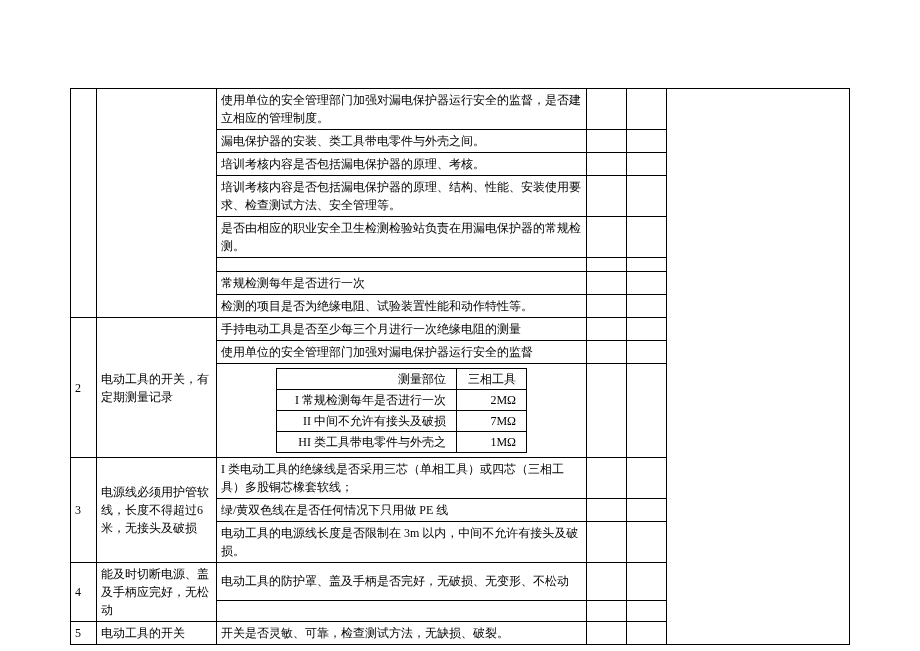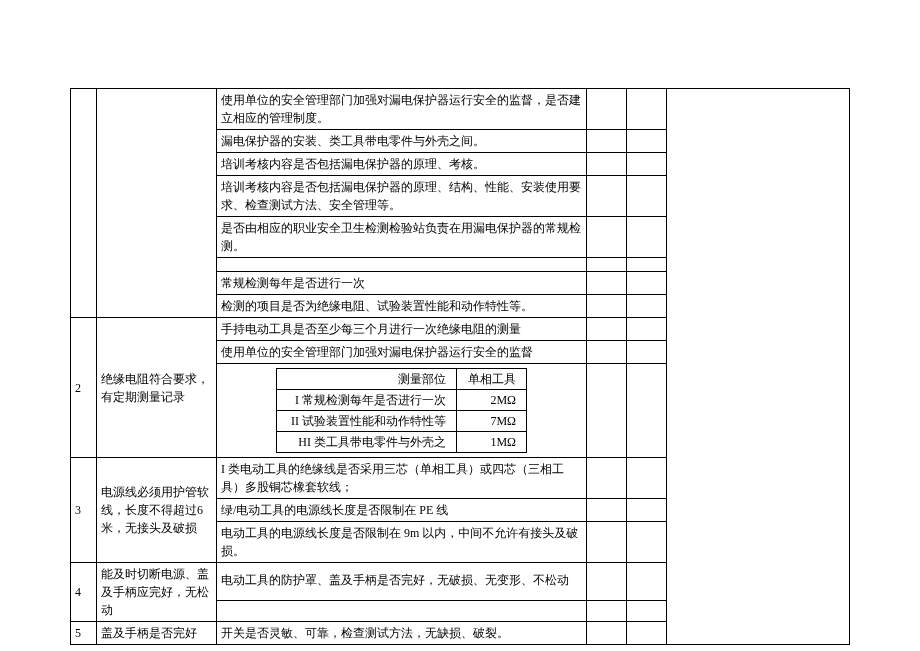--- a/index.html
+++ b/index.html
@@ -72,44 +72,44 @@
           <td></td>
         </tr>
   <tr>
           <td>检测的项目是否为绝缘电阻、试验装置性能和动作特性等。</td>
           <td></td>
           <td></td>
         </tr>
 
   <tr>
     <td rowspan="3">2</td>
-    <td rowspan="3">绝缘电阻符合要求，有定期测量记录</td>
+    <td rowspan="3">电动工具的开关，有定期测量记录</td>
     <td>手持电动工具是否至少每三个月进行一次绝缘电阻的测量</td>
     <td></td>
           <td></td>
   </tr>
   <tr>
     <td>使用单位的安全管理部门加强对漏电保护器运行安全的监督</td>
     <td></td>
           <td></td>
   </tr>
   <tr>
     <td class="inner-wrap">
       <table class="inner">
         <tbody>
                 <tr>
           <td style="width:180px;">测量部位</td>
-          <td style="width:70px;">单相工具</td>
+          <td style="width:70px;">三相工具</td>
         </tr>
         <tr>
                   <td>I 常规检测每年是否进行一次</td>
                   <td>2MΩ</td>
                 </tr>
         <tr>
-                  <td>II 试验装置性能和动作特性等</td>
+                  <td>II 中间不允许有接头及破损</td>
                   <td>7MΩ</td>
                 </tr>
         <tr>
                   <td>HI 类工具带电零件与外壳之</td>
                   <td>1MΩ</td>
                 </tr>
       </tbody>
             </table>
     </td>
     <td></td>
@@ -117,45 +117,45 @@
   </tr>
 
   <tr>
     <td rowspan="3">3</td>
     <td rowspan="3">电源线必须用护管软线，长度不得超过6 米，无接头及破损</td>
     <td class="pad-cell">I 类电动工具的绝缘线是否采用三芯（单相工具）或四芯（三相工具）多股铜芯橡套软线；</td>
     <td></td>
           <td></td>
   </tr>
   <tr>
-          <td>绿/电动工具的电源线长度是否限制在 PE 线</td>
+          <td>绿/黄双色线在是否任何情况下只用做 PE 线</td>
           <td></td>
           <td></td>
         </tr>
   <tr>
-          <td style="height:30px;">电动工具的电源线长度是否限制在 9m 以内，中间不允许有接头及破损。</td>
+          <td style="height:30px;">电动工具的电源线长度是否限制在 3m 以内，中间不允许有接头及破损。</td>
           <td></td>
           <td></td>
         </tr>
 
   <tr>
     <td rowspan="2">4</td>
     <td rowspan="2">能及时切断电源、盖及手柄应完好，无松动</td>
-    <td style="height:28px;font-family:Liberation Mono, monospace;">电动工具的防护罩、盖及手柄是否完好，无破损、无变形、不松动</td>
+    <td style="height:28px;">电动工具的防护罩、盖及手柄是否完好，无破损、无变形、不松动</td>
     <td></td>
           <td></td>
   </tr>
   <tr>
           <td style="height:16px;"></td>
           <td></td>
           <td></td>
         </tr>
 
   <tr>
     <td>5</td>
-    <td>盖及手柄是否完好</td>
+    <td>电动工具的开关</td>
     <td>开关是否灵敏、可靠，检查测试方法，无缺损、破裂。</td>
     <td></td>
           <td></td>
   </tr>
 </tbody>
     </table>
 </div>
 
 </body></html>

